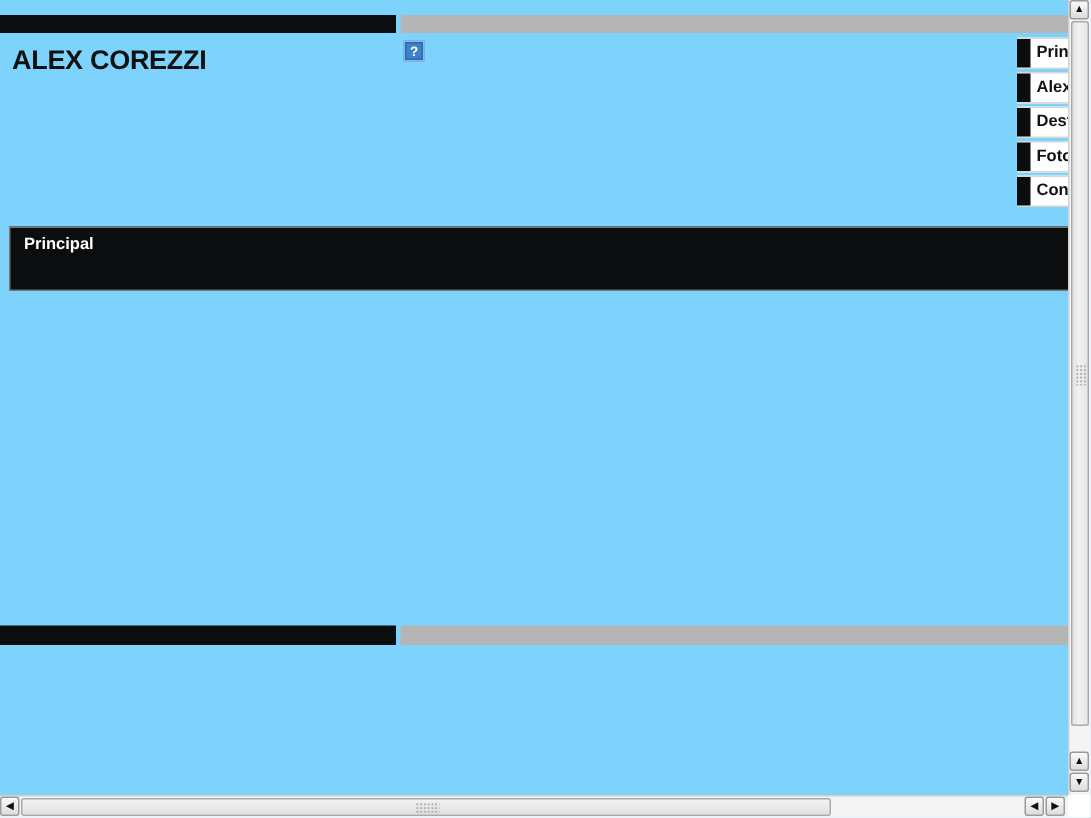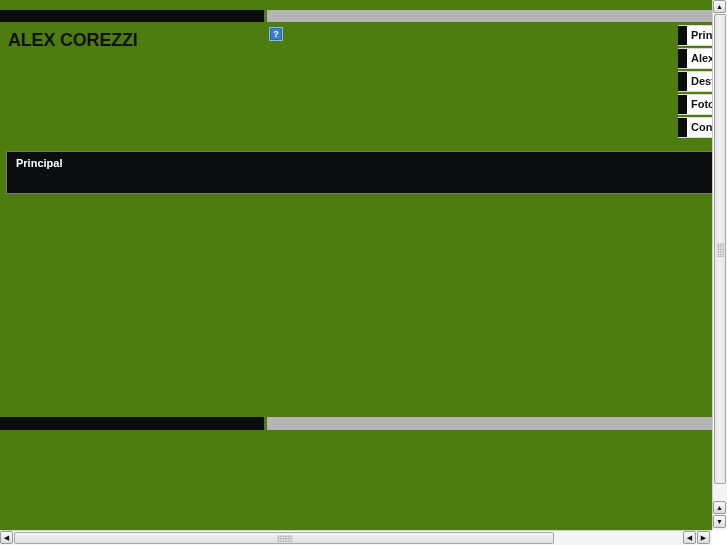--- a/index.html
+++ b/index.html
@@ -1,19 +1,19 @@
 <!DOCTYPE html>
 <html><head>
   <meta charset="utf-8">
   <style>
     * { box-sizing: border-box; margin: 0; padding: 0; }
     html, body { width: 727px; height: 545px; overflow: hidden; background: #ffffff; }
     body { position: relative; font-family: "Liberation Sans", sans-serif; }
 
-    .viewport { position: absolute; left: 0; top: 0; width: 712px; height: 530px; overflow: hidden; background: #4d7c0f; }
+    .viewport { position: absolute; left: 0; top: 0; width: 712px; height: 530px; overflow: hidden; background: #7dd3fc; }
 
     .bar-dark { position: absolute; background: #0c0d0f; }
     .bar-gray { position: absolute; background: #b5b5b5; }
 
     .site-title { position: absolute; left: 8px; top: 30px; font-size: 18px; font-weight: bold; color: #111; letter-spacing: -0.2px; }
 
     .help-icon { position: absolute; left: 269px; top: 27px; width: 14px; height: 14px; background: #3d82c9; border: 1px solid #8fb8e4; color: #fff; font-size: 9px; font-weight: bold; text-align: center; line-height: 12px; box-shadow: inset 0 0 0 1px #2a6bb0; }
 
     .nav { position: absolute; left: 678px; top: 25px; width: 40px; }
     .nav-item { position: relative; height: 21px; margin-bottom: 2px; border: 1px solid #d8d8d8; border-left: none; background: #fff; display: flex; align-items: center; }

